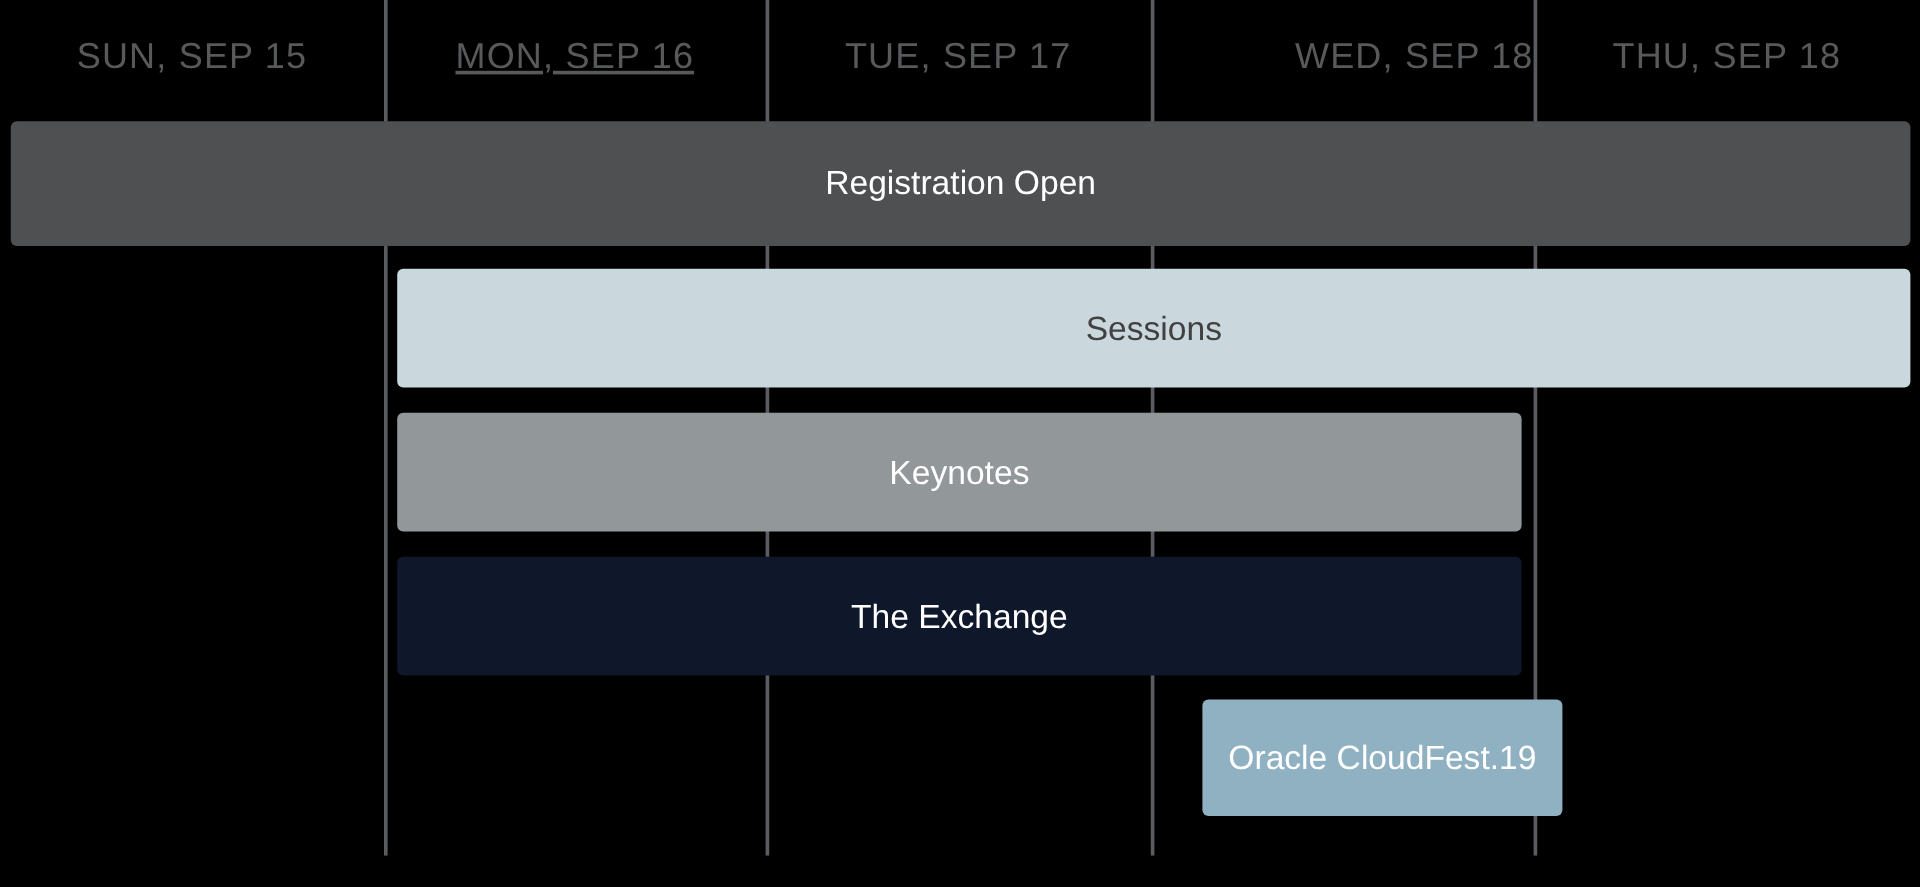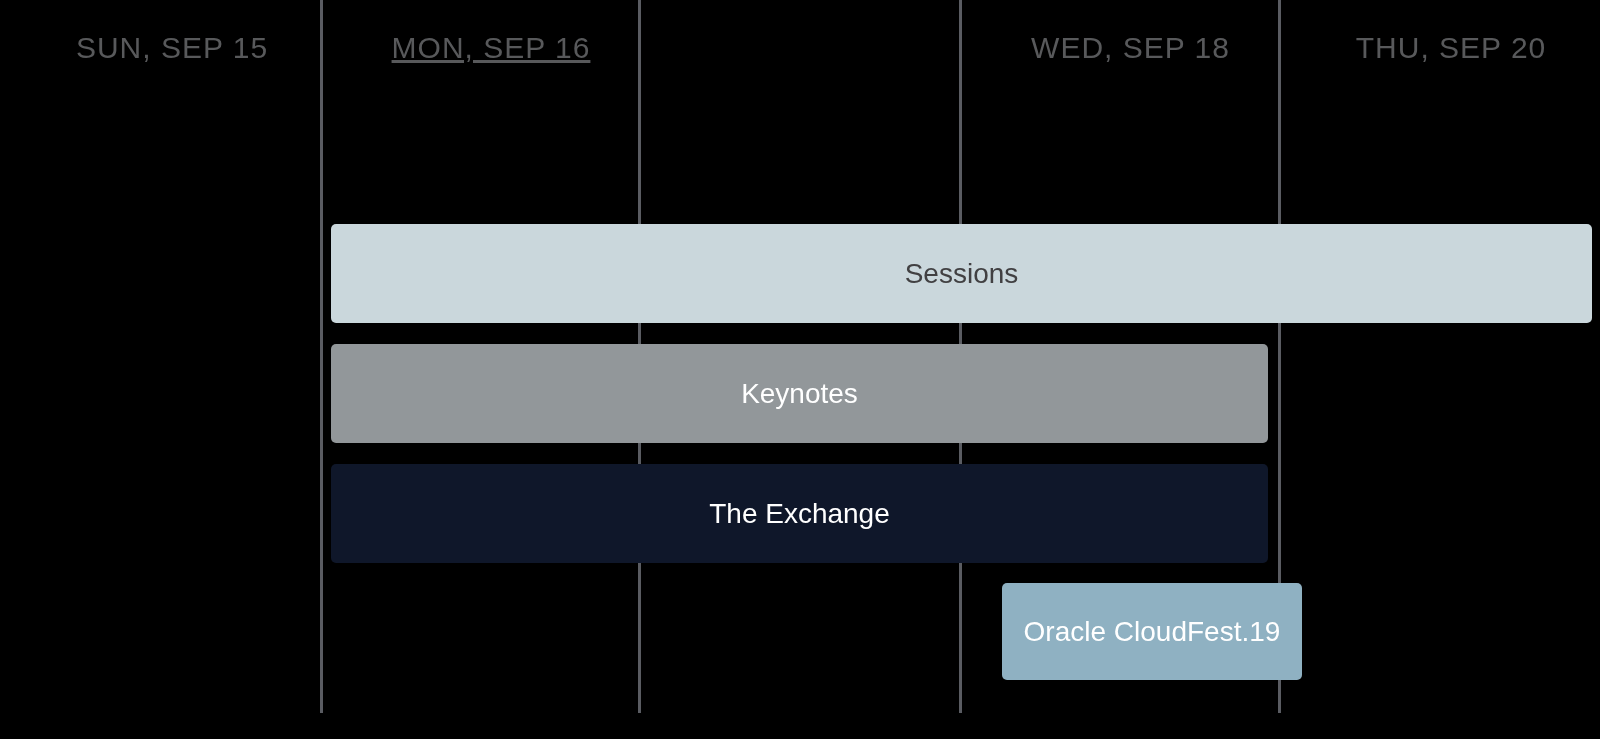--- a/index.html
+++ b/index.html
@@ -30,21 +30,20 @@
     height: 96px;
     display: flex;
     align-items: center;
     justify-content: center;
     color: #58595b;
     font-size: 30px;
     letter-spacing: 1.0px;
     font-weight: 400;
     white-space: nowrap;
     user-select: none;
-    padding-left: 12px;
   }
   
   .bar {
     position: absolute;
     display: flex;
     align-items: center;
     justify-content: center;
     border-radius: 5px;
     font-size: 28px;
     font-weight: 400;
@@ -59,32 +58,38 @@
 <body>
 
 <div id="schedule">
 
   <div class="day-header" style="left:0px;width:320px;">
     <span>SUN, SEP 15</span>
   </div>
   <div class="day-header" style="left:320px;width:318px;text-decoration:underline;">
     <span>MON, SEP 16</span>
   </div>
-  <div class="day-header" style="left:959px;width:319px;">
+  <div class="day-header" style="left:638px;width:321px;">
+    <span>TUE, SEP 17</span>
+  </div>
+  <div class="day-header" style="left:959px;width:319px;justify-content:flex-end;">
     <span>WED, SEP 18</span>
   </div>
   <div class="day-header" style="left:1278px;width:322px;">
-    <span>THU, SEP 20</span>
+    <span>THU, SEP 18</span>
   </div>
 
   <div class="day-divider" style="left:320px;"></div>
   <div class="day-divider" style="left:638px;"></div>
   <div class="day-divider" style="left:959px;"></div>
   <div class="day-divider" style="left:1278px;"></div>
 
+  <div class="bar" style="left:9px;top:101px;width:1583px;height:104px;background:#4e5052;color:#ffffff;">
+    <span class="bar-label">Registration Open</span>
+  </div>
 
   <div class="bar" style="left:331px;top:224px;width:1261px;height:99px;background:#cad7dc;color:#414042;">
     <span class="bar-label">Sessions</span>
   </div>
 
   <div class="bar" style="left:331px;top:344px;width:937px;height:99px;background:#92979a;color:#ffffff;">
     <span class="bar-label">Keynotes</span>
   </div>
 
   <div class="bar" style="left:331px;top:464px;width:937px;height:99px;background:#0f172a;color:#ffffff;">

